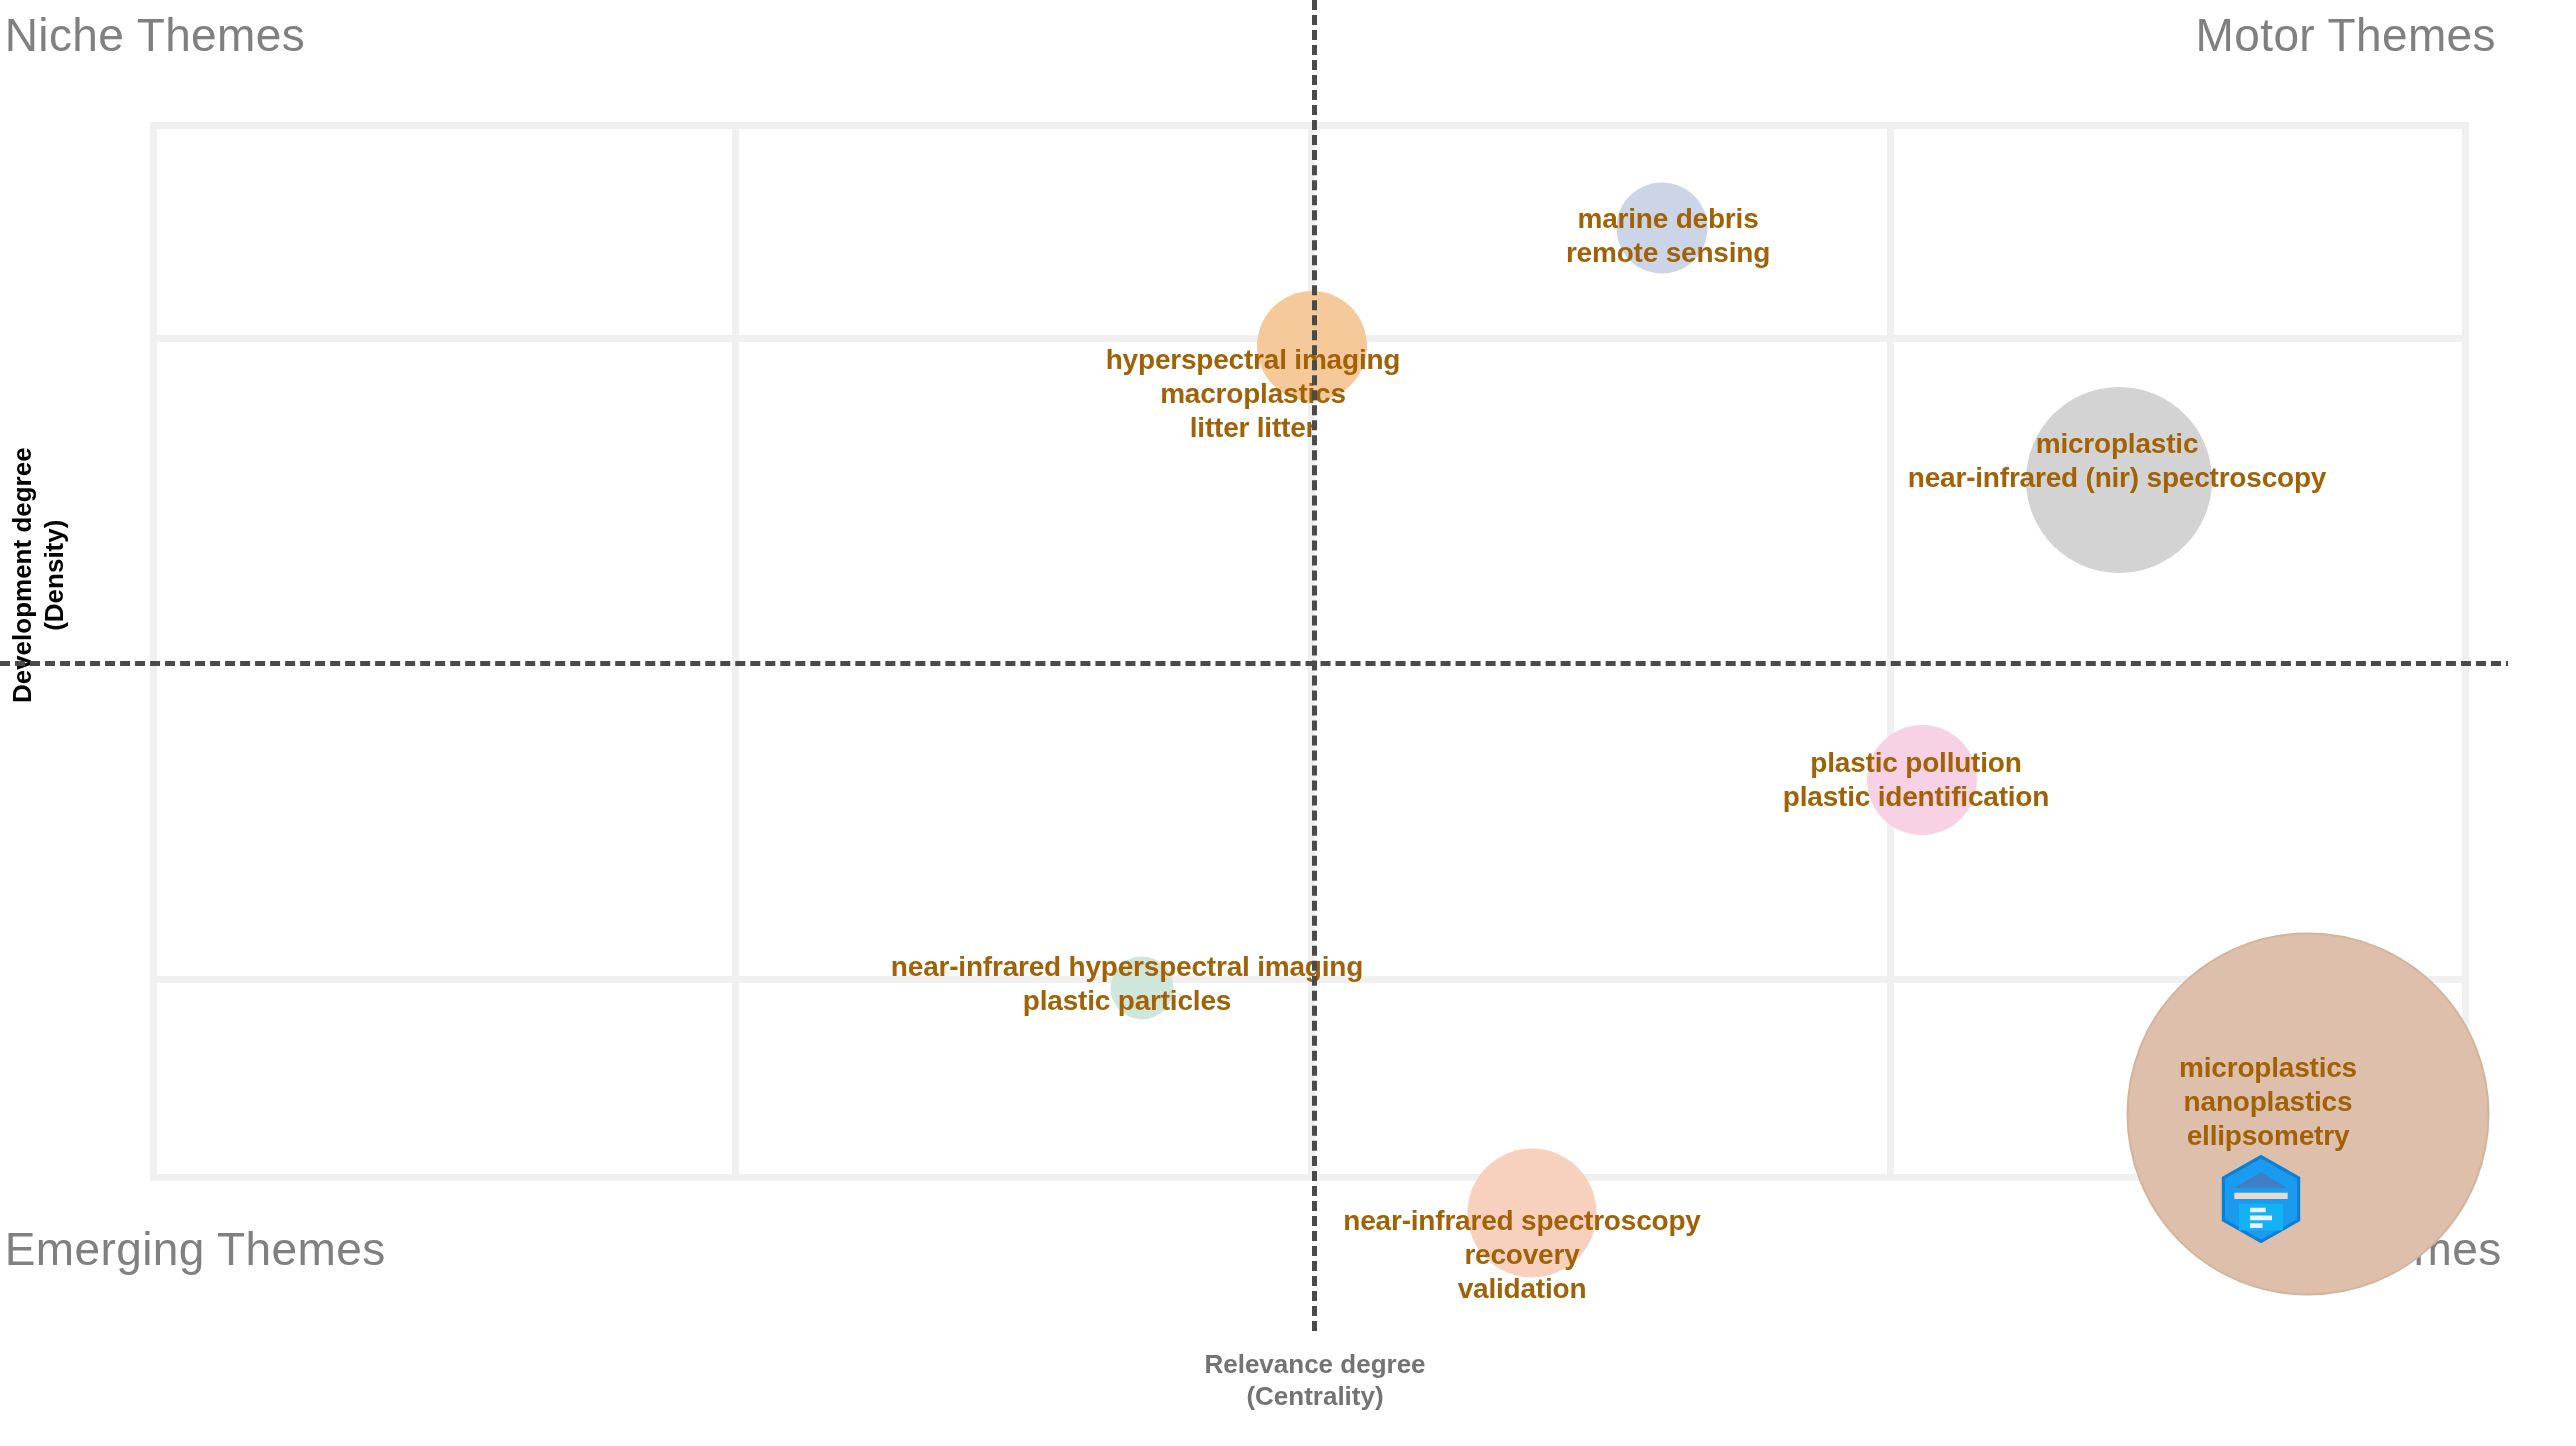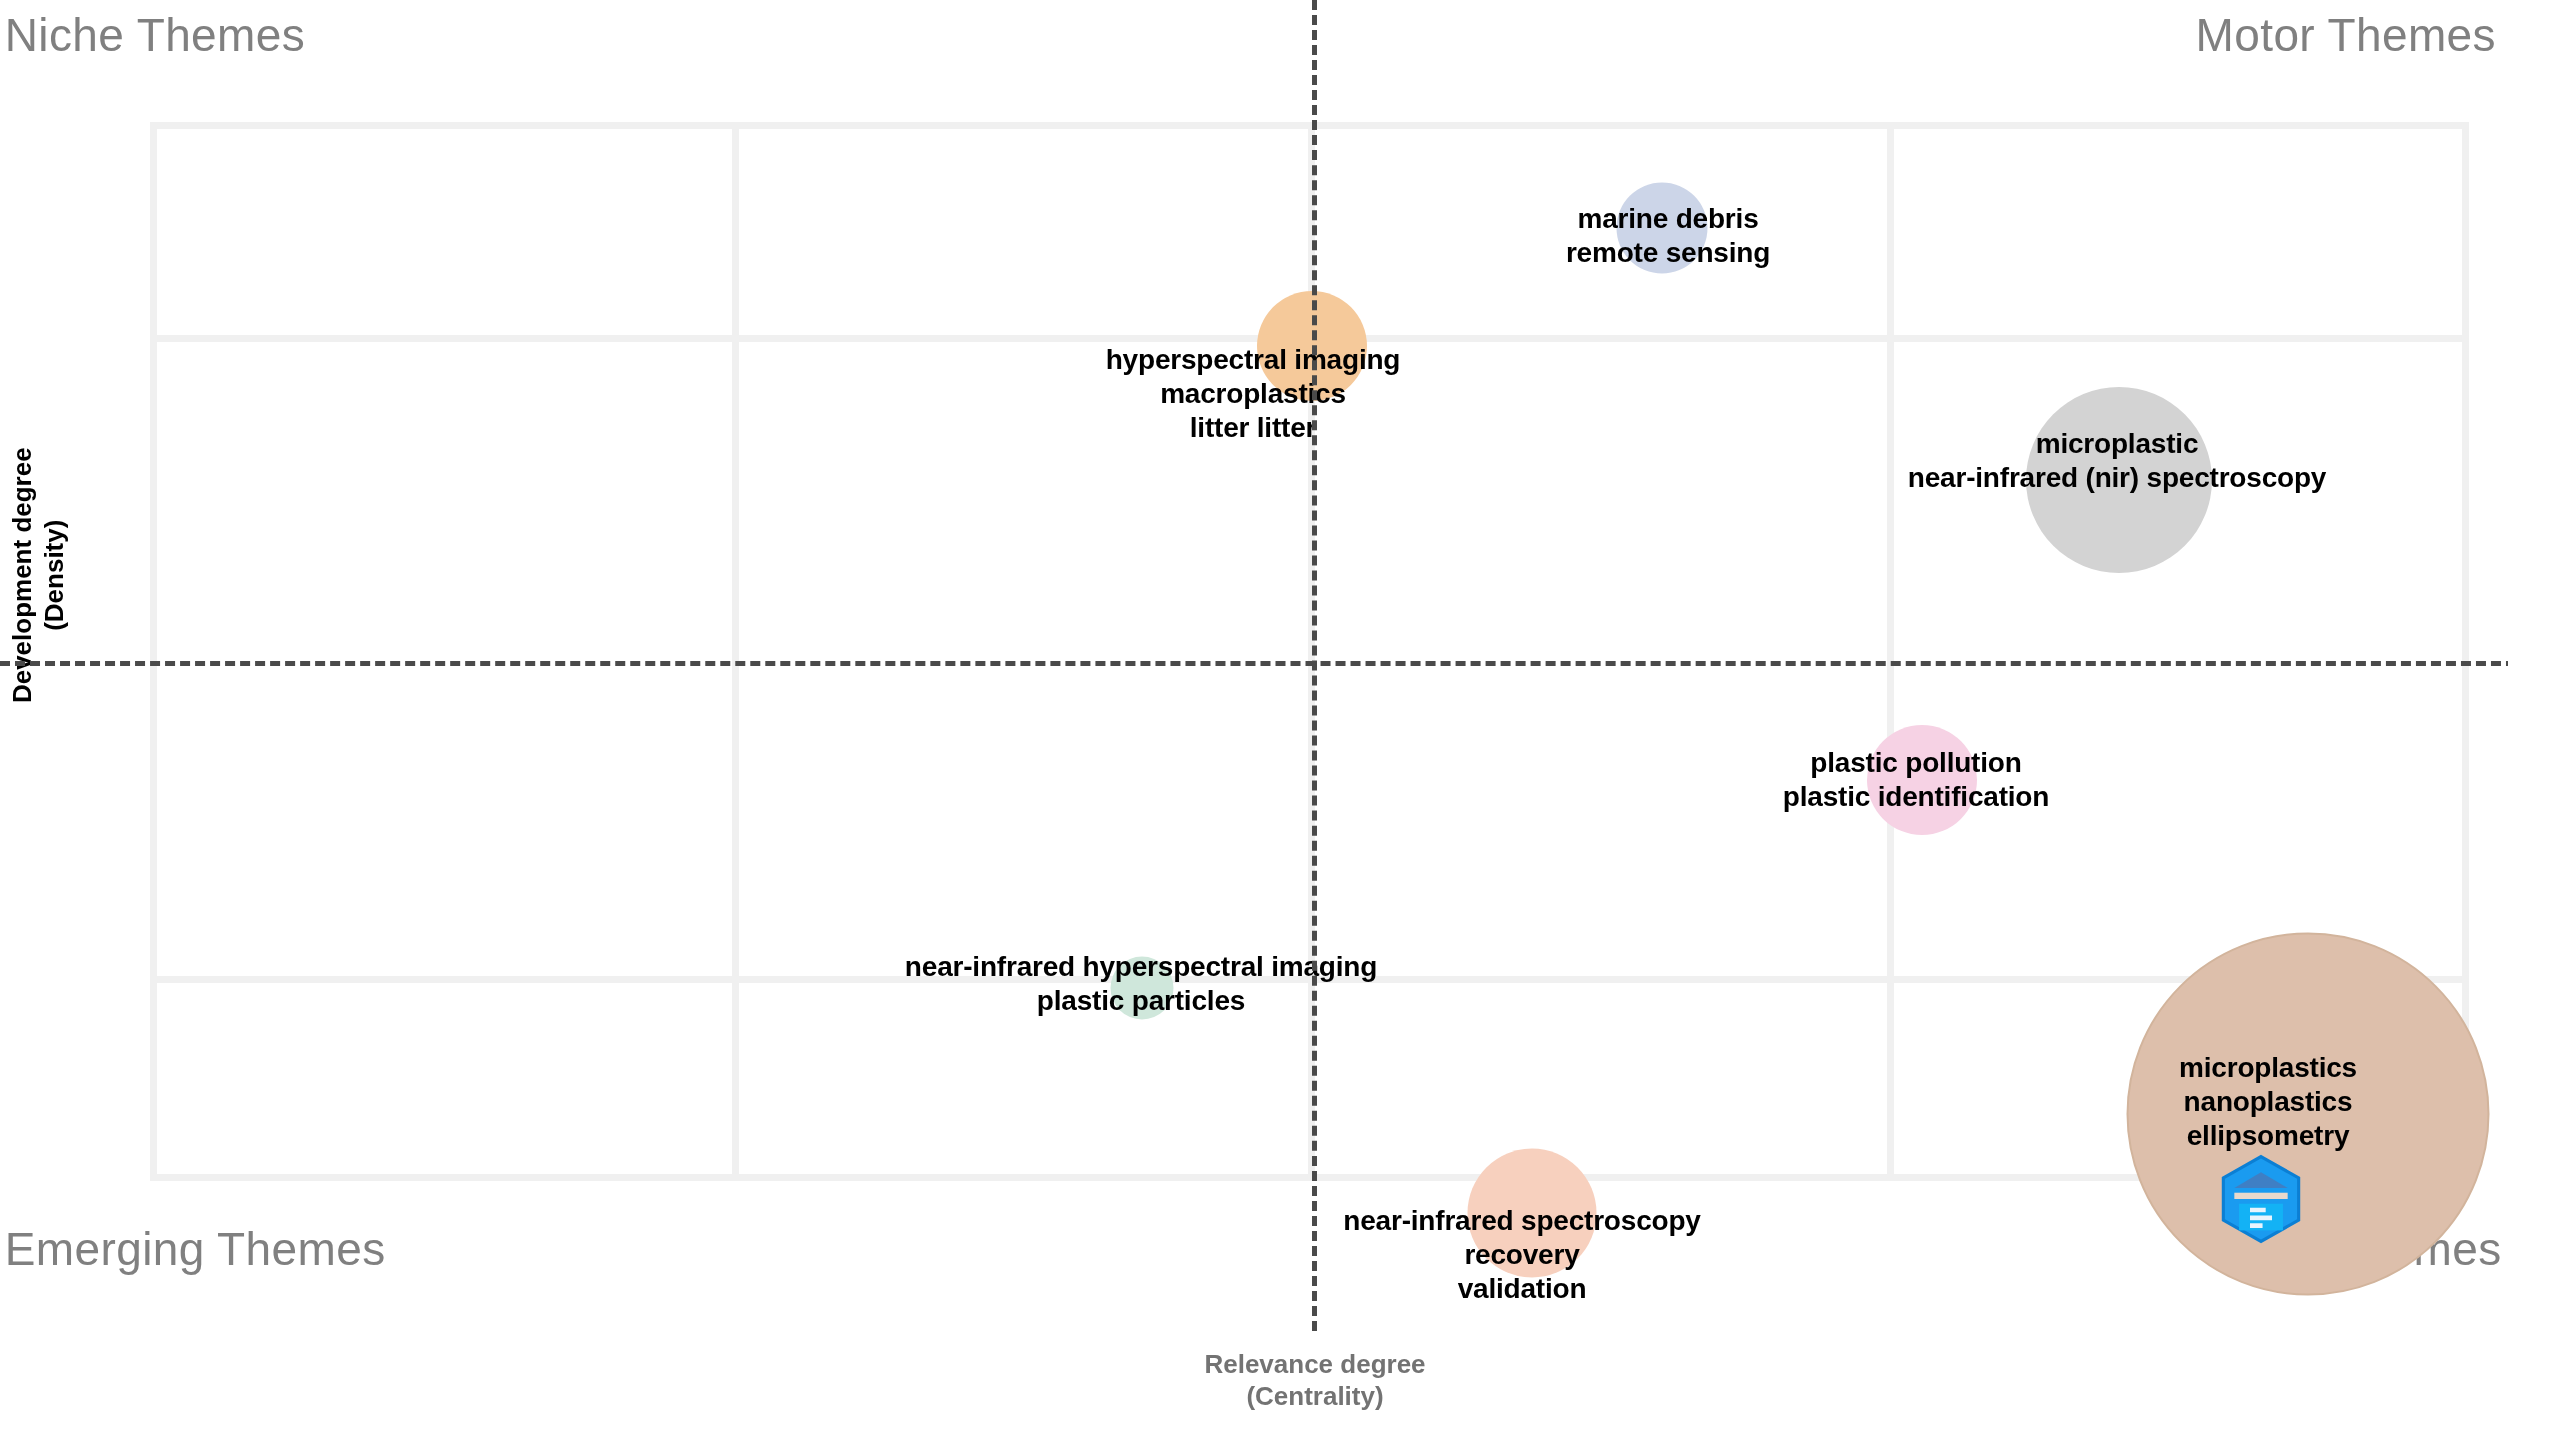--- a/index.html
+++ b/index.html
@@ -98,21 +98,21 @@
   
   .bubble {
     position: absolute;
     border-radius: 50%;
     transform: translate(-50%, -50%);
   }
   .bubble-label {
     position: absolute;
     transform: translate(-50%, -50%);
     text-align: center;
-    color: #000000;
+    color: #a16207;
     font-size: 28px;
     font-weight: 600;
     line-height: 1.22;
     white-space: nowrap;
     letter-spacing: -0.2px;
   }
   .bubble-label span { display: block; }
 
   
   .watermark {
@@ -193,21 +193,21 @@
     <div class="bubble-label" style="left:1967px; top:339px;">
       <span>microplastic</span>
       <span>near-infrared (nir) spectroscopy</span>
     </div>
 
     <div class="bubble-label" style="left:1766px; top:658px;">
       <span>plastic pollution</span>
       <span>plastic identification</span>
     </div>
 
-    <div class="bubble-label" style="left:977px; top:862px;margin-left:14px;">
+    <div class="bubble-label" style="left:977px; top:862px;">
       <span>near-infrared hyperspectral imaging</span>
       <span>plastic particles</span>
     </div>
 
     <div class="bubble-label" style="left:1372px; top:1089px;margin-top:44px;">
       <span>near-infrared spectroscopy</span>
       <span>recovery</span>
       <span>validation</span>
     </div>
 

